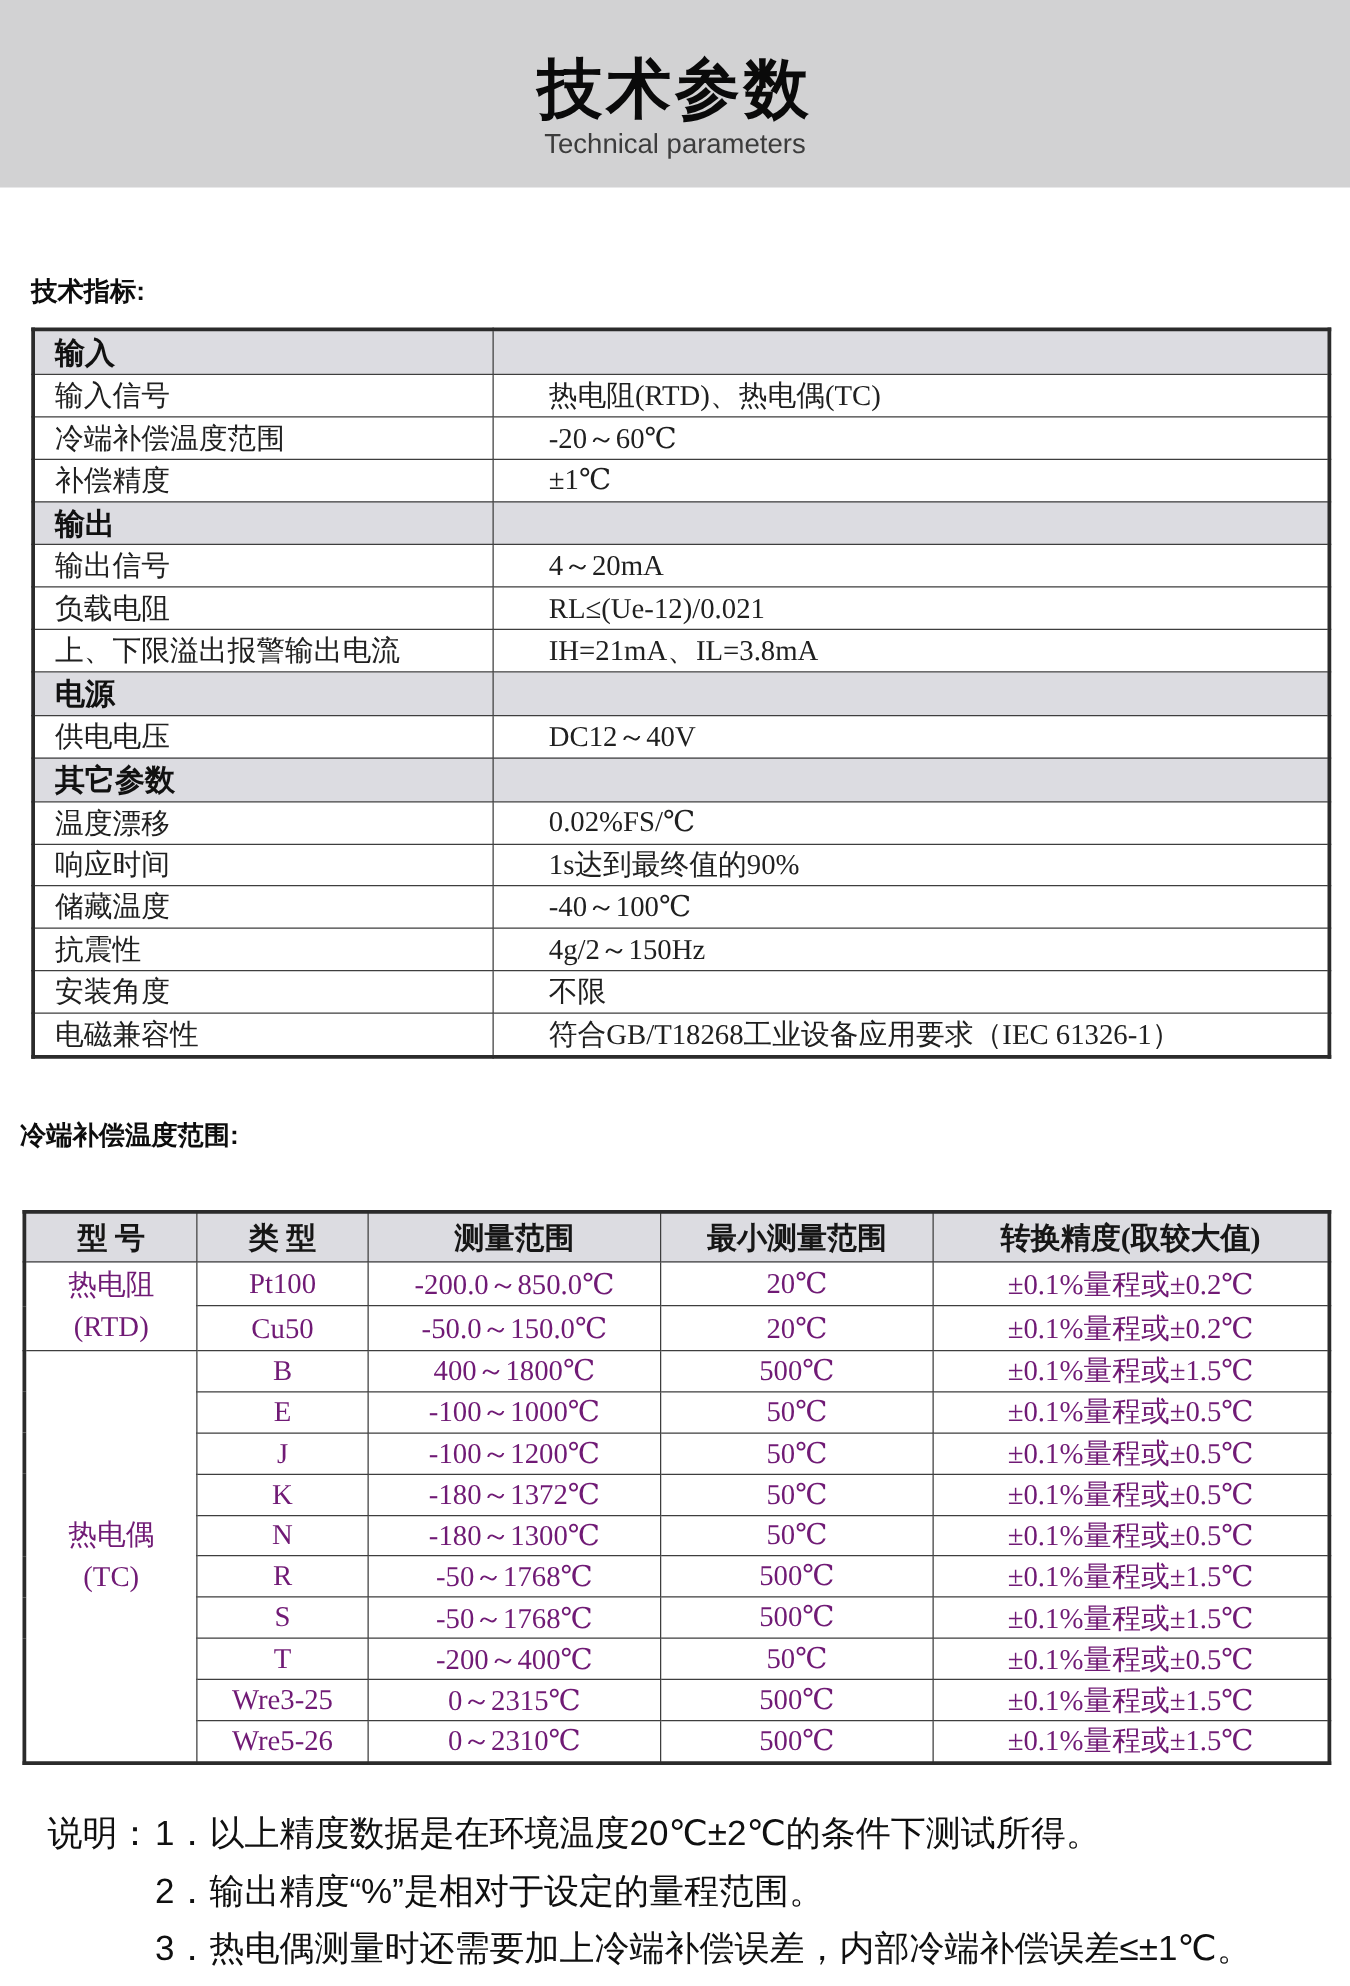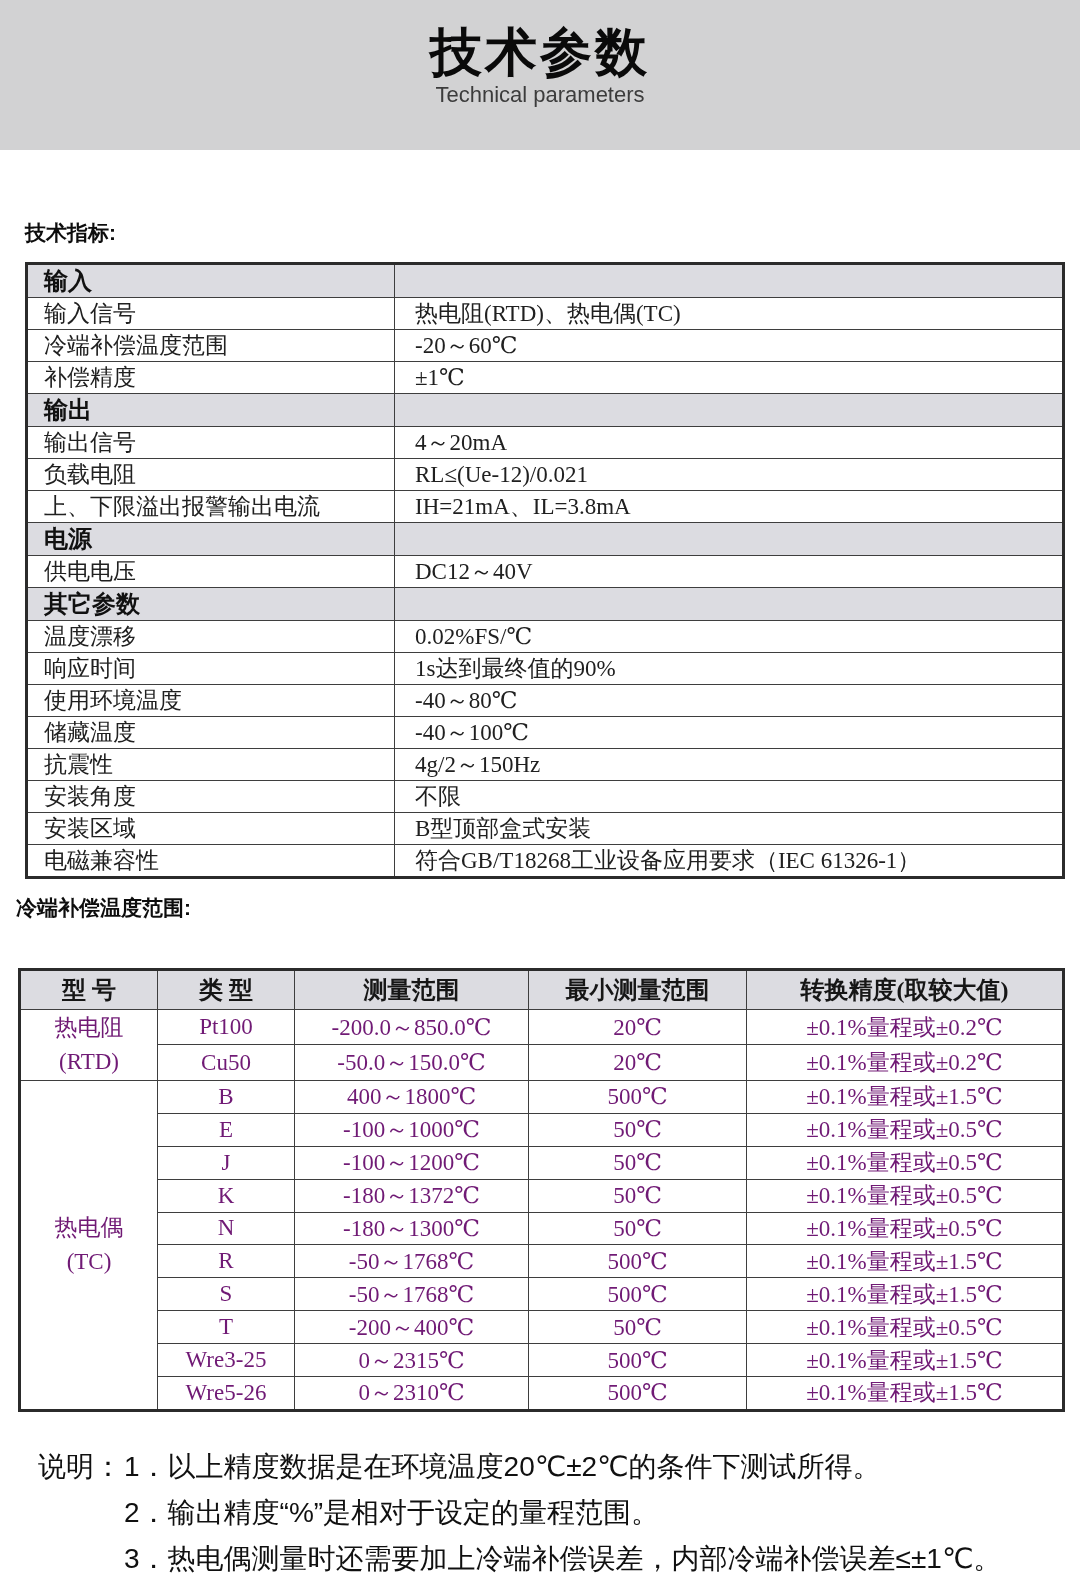--- a/index.html
+++ b/index.html
@@ -11,21 +11,21 @@
   .page { position:absolute; inset:0; width:1080px; height:1589px; background:#ffffff; }
 
   
   .title-band {
     position:absolute; top:0; left:0; width:1080px; height:150px;
     background:#d2d2d3; text-align:center;
   }
   .page-title {
     font-family:"Liberation Sans","DejaVu Sans",sans-serif;
     font-weight:bold; font-size:52px; line-height:56px; letter-spacing:3px;
-    color:#0a0a0a; padding-top:24px;
+    color:#0a0a0a; padding-top:44px;
   }
   .page-subtitle {
     font-family:"Liberation Sans","DejaVu Sans",sans-serif;
     font-size:22px; line-height:26px; color:#3c3c3c; margin-top:2px;
   }
 
   .section-heading {
     position:absolute;
     font-family:"Liberation Sans","DejaVu Sans",sans-serif;
     font-weight:bold; font-size:21px; color:#0d0d0d; white-space:nowrap;
@@ -38,21 +38,21 @@
   
   #specs-table {
     position:absolute; left:25px; top:262px; width:1040px; height:585px;
     border:3px solid #2b2b2b;
   }
   #specs-table td {
     border:1.5px solid #3e3e3e; font-size:23px; white-space:nowrap;
     vertical-align:middle; color:#202020;
   }
   #specs-table .label-cell { width:368px; padding-left:16px; }
-  #specs-table .value-cell { padding-left:20px; }
+  #specs-table .value-cell { padding-left:44px; }
   #specs-table tr.section-row td { background:#dcdce1; }
   #specs-table tr.section-row .label-cell {
     font-family:"Liberation Sans","DejaVu Sans",sans-serif;
     font-weight:bold; font-size:24px; color:#111;
   }
 
   
   #accuracy-table {
     position:absolute; left:18px; top:968px; width:1047px; height:444px;
     border:3px solid #2b2b2b;
@@ -135,38 +135,30 @@
         </tr>
         <tr class="data-row">
           <td class="label-cell">温度漂移</td>
           <td class="value-cell">0.02%FS/℃</td>
         </tr>
         <tr class="data-row">
           <td class="label-cell">响应时间</td>
           <td class="value-cell">1s达到最终值的90%</td>
         </tr>
         <tr class="data-row">
-          <td class="label-cell">使用环境温度</td>
-          <td class="value-cell">-40～80℃</td>
-        </tr>
-        <tr class="data-row">
           <td class="label-cell">储藏温度</td>
           <td class="value-cell">-40～100℃</td>
         </tr>
         <tr class="data-row">
           <td class="label-cell">抗震性</td>
           <td class="value-cell">4g/2～150Hz</td>
         </tr>
         <tr class="data-row">
           <td class="label-cell">安装角度</td>
           <td class="value-cell">不限</td>
-        </tr>
-        <tr class="data-row">
-          <td class="label-cell">安装区域</td>
-          <td class="value-cell">B型顶部盒式安装</td>
         </tr>
         <tr class="data-row">
           <td class="label-cell">电磁兼容性</td>
           <td class="value-cell">符合GB/T18268工业设备应用要求（IEC 61326-1）</td>
         </tr>
       </tbody>
   </table>
 
   <h2 class="section-heading" id="accuracy-heading">冷端补偿温度范围:</h2>
 

